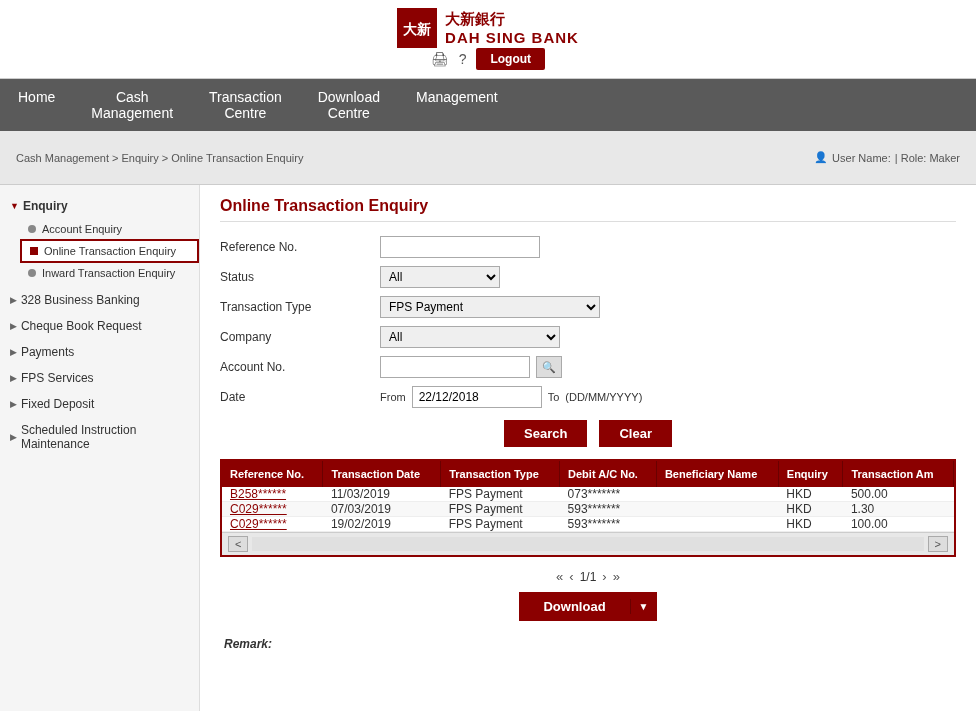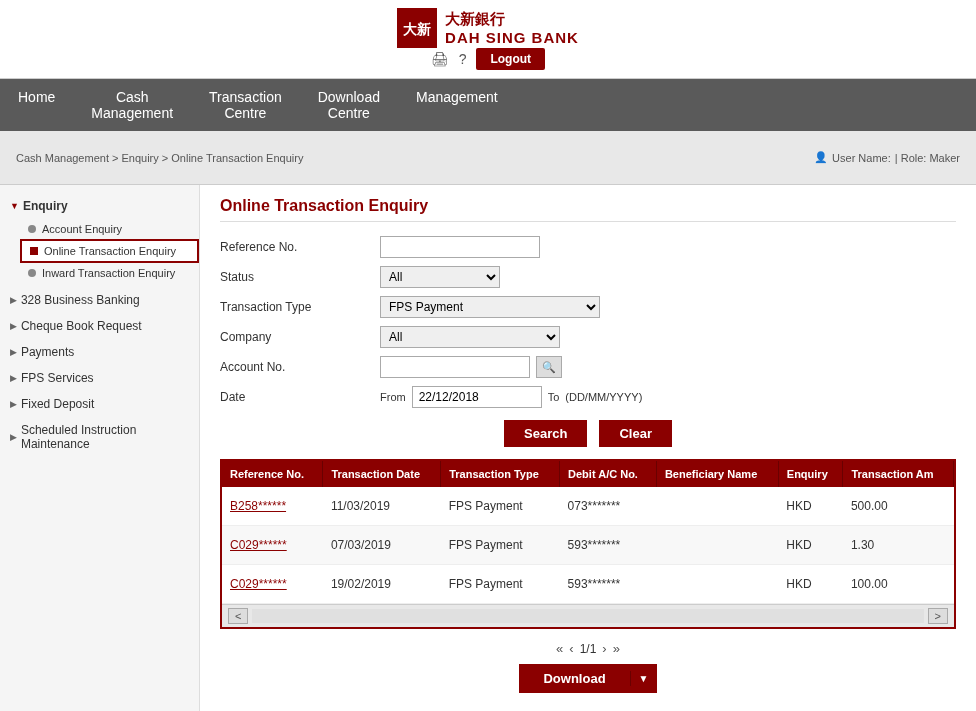--- a/index.html
+++ b/index.html
@@ -58,21 +58,21 @@
 
     
     .btn-row { display: flex; justify-content: center; gap: 12px; margin: 12px 0; }
     .btn-search { background: #8b0000; color: white; border: none; padding: 6px 20px; cursor: pointer; font-size: 13px; font-weight: bold; }
     .btn-clear { background: #8b0000; color: white; border: none; padding: 6px 20px; cursor: pointer; font-size: 13px; font-weight: bold; }
 
     
     .results-container { border: 2px solid #8b0000; margin-bottom: 12px; overflow: hidden; }
     .results-table { width: 100%; border-collapse: collapse; }
     .results-table th { background: #8b0000; color: white; padding: 7px 8px; font-size: 11px; text-align: left; border-right: 1px solid #6a0000; white-space: nowrap; }
-    .results-table td { padding: 12px 8px; font-size: 12px; border-bottom: 1px solid #eee; }
+    .results-table td { padding: 0 8px; font-size: 12px; border-bottom: 1px solid #eee; }
     .results-table tr:nth-child(even) td { background: #f8f8f8; }
     .results-table a { color: #8b0000; text-decoration: underline; }
     .table-scroll-bar { display: flex; align-items: center; justify-content: space-between; background: #e8e8e8; padding: 3px 6px; border-top: 1px solid #ccc; }
     .scroll-arrow { cursor: pointer; font-size: 11px; color: #555; background: #ddd; border: 1px solid #aaa; padding: 1px 6px; }
 
     
     .pagination { display: flex; justify-content: center; align-items: center; gap: 6px; margin: 8px 0; }
     .page-nav { cursor: pointer; font-size: 13px; color: #555; }
     .page-info { font-size: 12px; color: #333; }
 

